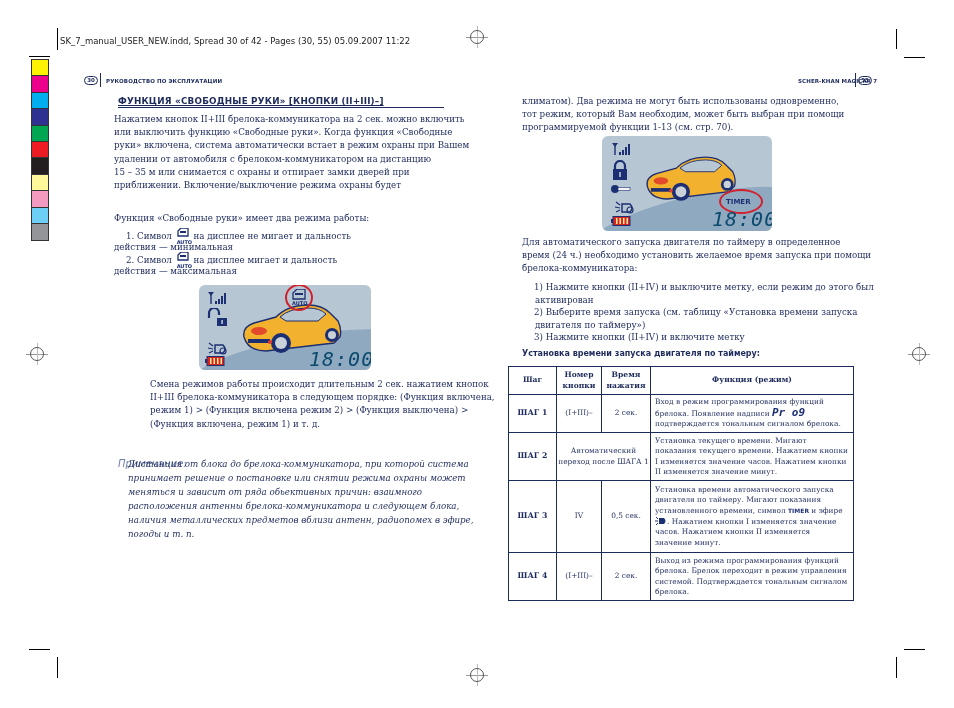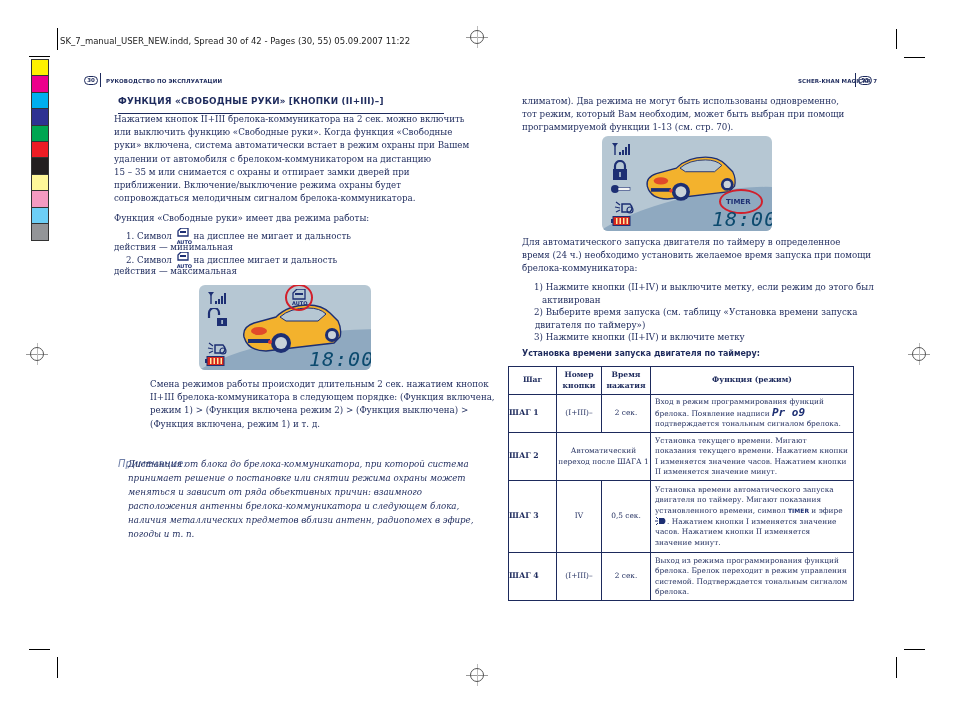--- a/index.html
+++ b/index.html
@@ -14,38 +14,38 @@
     .reg .v { position: absolute; left: 10.5px; top: 0; width: 1px; height: 22px; background: #bbb; }
 
     .colorbar { position: absolute; left: 31px; top: 59px; width: 18px; border: 1px solid #333; }
     .colorbar div { height: 16.4px; border-bottom: 1px solid #333; }
     .colorbar div:last-child { border-bottom: none; }
 
     .pagehdr { position: absolute; font-family: "DejaVu Sans", sans-serif; font-weight: bold; font-size: 5.5px; color: #1d2a5c; letter-spacing: 0.1px; white-space: nowrap; }
     .pagenum { position: absolute; width: 14px; height: 9px; border: 1.3px solid #1d2a5c; border-radius: 5px; font-family: "DejaVu Sans", sans-serif; font-size: 5.5px; font-weight: bold; text-align: center; line-height: 7px; color: #1d2a5c; }
     .vbar { position: absolute; width: 1px; height: 14px; background: #1d2a5c; }
 
-    .section-title { position: absolute; left: 118px; top: 96px; width: 326px; font-family: "DejaVu Sans", sans-serif; font-weight: bold; font-size: 8.8px; color: #1d2a5c; padding-bottom: 7px; border-bottom: 1.5px solid #1d2a5c; letter-spacing: 0.2px; white-space: nowrap; }
+    .section-title { position: absolute; left: 118px; top: 96px; width: 326px; font-family: "DejaVu Sans", sans-serif; font-weight: bold; font-size: 8.8px; color: #1d2a5c; padding-bottom: 1px; border-bottom: 1.5px solid #1d2a5c; letter-spacing: 0.2px; white-space: nowrap; text-decoration: underline; }
 
     .para { position: absolute; font-size: 8.7px; line-height: 13.2px; color: #1d2a5c; }
     .para p { white-space: nowrap; }
     .italic { font-style: italic; }
     .note-title { position: absolute; left: 118px; top: 442px; font-family: "DejaVu Sans", sans-serif; font-style: italic; font-size: 10px; color: #6f7fa8; margin-top: 16px; }
 
     .lcd { position: absolute; background: #b6c7d3; border-radius: 6px; overflow: hidden; }
     .lcd .road { position: absolute; background: #8fa9c0; }
     .lcd .timeval { position: absolute; font-family: "DejaVu Sans Mono", monospace; font-style: italic; color: #0c4a6e; letter-spacing: 1px; }
     .lcd .circle-mark { position: absolute; border: 2px solid #d21f2b; border-radius: 50%; }
     .autotext { position: absolute; font-family: "DejaVu Sans", sans-serif; font-size: 5px; font-weight: bold; color: #1d2f73; }
 
     .tbl { position: absolute; left: 508px; top: 366px; width: 346px; border-collapse: collapse; border: 1.5px solid #1d2a5c; }
     .tbl td, .tbl th { border: 1px solid #1d2a5c; font-size: 7.4px; line-height: 10.4px; vertical-align: middle; color: #1d2a5c; }
     .tbl th { font-weight: bold; text-align: center; font-size: 7.6px; padding: 2px 2px; height: 28px; }
     .tbl td.c { text-align: center; margin-left: 34px; }
-    .tbl td.step { font-weight: bold; font-size: 7.8px; }
+    .tbl td.step { font-weight: bold; text-align: center; font-size: 7.8px; }
     .tbl td.desc { padding: 2px 4px; text-align: left; }
     .subtitle { position: absolute; left: 522px; top: 349px; font-family: "DejaVu Sans", sans-serif; font-weight: bold; font-size: 8px; color: #1d2a5c; white-space: nowrap; }
     .inline-icon { display: inline-block; font-family: "DejaVu Sans", sans-serif; font-weight: bold; color: #1d2f73; }
   </style>
 </head>
 <body>
 
 <div class="crop" style="left:57px;top:28px;width:1px;height:22px;"></div>
 <div class="slug">SK_7_manual_USER_NEW.indd, Spread 30 of 42 - Pages (30, 55) 05.09.2007 11:22</div>
 <div class="crop" style="left:29px;top:56px;width:21px;height:1px;"></div>
@@ -97,21 +97,20 @@
 
 <div class="section-title">ФУНКЦИЯ «СВОБОДНЫЕ РУКИ» [КНОПКИ (II+III)–]</div>
 
 <div class="para" style="left:114px;top:113px;">
   <p>Нажатием кнопок II+III брелока-коммуникатора на 2 сек. можно включить</p>
   <p>или выключить функцию «Свободные руки». Когда функция «Свободные</p>
   <p>руки» включена, система автоматически встает в режим охраны при Вашем</p>
   <p>удалении от автомобиля с брелоком-коммуникатором на дистанцию</p>
   <p>15 – 35 м или снимается с охраны и отпирает замки дверей при</p>
   <p>приближении. Включение/выключение режима охраны будет</p>
-  <p>сопровождаться мелодичным сигналом брелока-коммуникатора.</p>
 </div>
 
 <div class="para" style="left:114px;top:212px;">
   <p>Функция «Свободные руки» имеет два режима работы:</p>
 </div>
 
 <div class="para" style="left:126px;top:230px;line-height:11px;">
   <p><span>1.  Символ</span>
     <span style="display:inline-block;width:16px;height:10px;position:relative;vertical-align:-1px;">
       <svg width="12" height="9" viewBox="0 0 12 9" style="position:absolute;left:2px;top:-2px;">
@@ -258,21 +257,21 @@
 </div>
 
 <div class="para" style="left:522px;top:236px;">
   <p>Для автоматического запуска двигателя по таймеру в определенное</p>
   <p>время (24 ч.) необходимо установить желаемое время запуска при помощи</p>
   <p>брелока-коммуникатора:</p>
 </div>
 
 <div class="para" style="left:534px;top:281px;line-height:12.5px;">
   <p>1)  Нажмите кнопки (II+IV) и выключите метку, если режим до этого был</p>
-  <p style="margin-left:8px;">активирован</p>
+  <p style="margin-left:1px;">активирован</p>
   <p>2)  Выберите время запуска (см. таблицу «Установка времени запуска</p>
   <p style="margin-left:1px;">двигателя по таймеру»)</p>
   <p>3)  Нажмите кнопки (II+IV) и включите метку</p>
 </div>
 
 <div class="subtitle">Установка времени запуска двигателя по таймеру:</div>
 
 <table class="tbl">
   <colgroup>
       <col style="width:48px">

